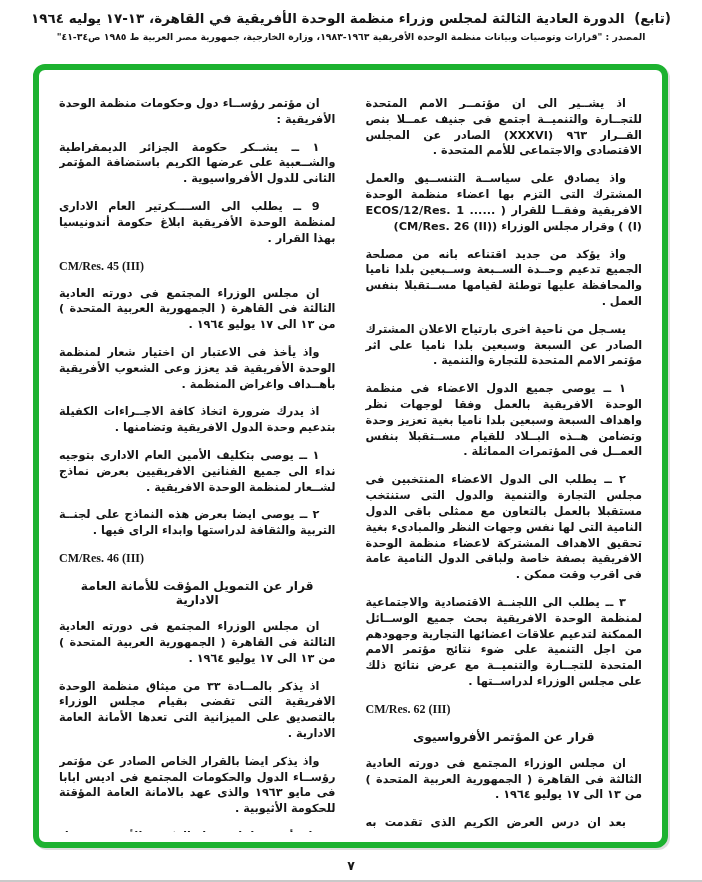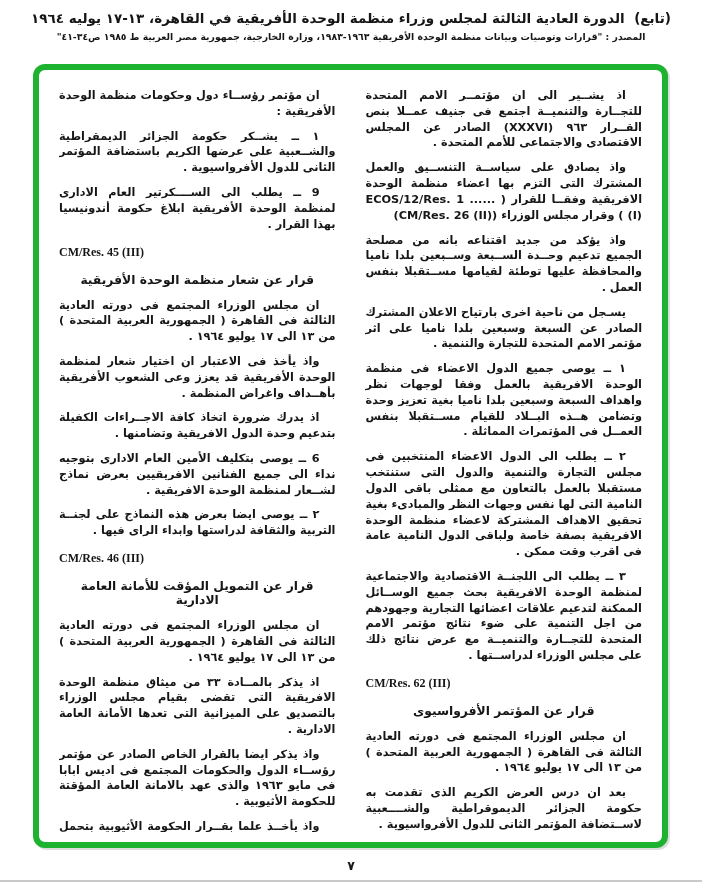--- a/index.html
+++ b/index.html
@@ -47,21 +47,21 @@
     padding: 14px 20px 10px 20px;
   }
   .columns {
     display: flex;
     gap: 30px;
     height: 100%;
     overflow: hidden;
   }
   .col { flex: 1 1 0; min-width: 0; }
   
-  .block { margin: 4px 0 9px 0; }
+  .block { margin: 12px 0 9px 0; }
   .block.para {
     font-size: 11.3px;
     font-weight: 700;
     line-height: 1.40;
     text-align: justify;
     text-indent: 16px;
   }
   .block.heading {
     font-size: 12.3px;
     font-weight: 800;
@@ -110,25 +110,24 @@
           <div class="block ref">CM/Res. 62 (III)</div>
           <div class="block heading">قرار عن المؤتمر الأفرواسيوى</div>
           <div class="block para">ان مجلس الوزراء المجتمع فى دورته العادية الثالثة فى القاهرة ( الجمهورية العربية المتحدة ) من ١٣ الى ١٧ يوليو ١٩٦٤ .</div>
           <div class="block para">بعد ان درس العرض الكريم الذى تقدمت به حكومة الجزائر الديموقراطية والشــــعبية لاســتضافة المؤتمر الثانى للدول الأفرواسيوية .</div>
         </section>
       <section class="col">
           <div class="block para">ان مؤتمر رؤســاء دول وحكومات منظمة الوحدة الأفريقية :</div>
           <div class="block para">١ ــ يشــكر حكومة الجزائر الديمقراطية والشــعبية على عرضها الكريم باستضافة المؤتمر الثانى للدول الأفرواسيوية .</div>
           <div class="block para">9 ــ يطلب الى الســــكرتير العام الادارى لمنظمة الوحدة الأفريقية ابلاغ حكومة أندونيسيا بهذا القرار .</div>
           <div class="block ref">CM/Res. 45 (III)</div>
-          <div class="block heading">قرار عن شعار منظمة الوحدة الأفريقية</div>
           <div class="block para">ان مجلس الوزراء المجتمع فى دورته العادية الثالثة فى القاهرة ( الجمهورية العربية المتحدة ) من ١٣ الى ١٧ يوليو ١٩٦٤ .</div>
           <div class="block para">واذ يأخذ فى الاعتبار ان اختيار شعار لمنظمة الوحدة الأفريقية قد يعزز وعى الشعوب الأفريقية بأهــداف واغراض المنظمة .</div>
           <div class="block para">اذ يدرك ضرورة اتخاذ كافة الاجــراءات الكفيلة بتدعيم وحدة الدول الافريقية وتضامنها .</div>
-          <div class="block para">6 ــ يوصى بتكليف الأمين العام الادارى بتوجيه نداء الى جميع الفنانين الافريقيين بعرض نماذج لشــعار لمنظمة الوحدة الافريقية .</div>
+          <div class="block para">١ ــ يوصى بتكليف الأمين العام الادارى بتوجيه نداء الى جميع الفنانين الافريقيين بعرض نماذج لشــعار لمنظمة الوحدة الافريقية .</div>
           <div class="block para">٢ ــ يوصى ايضا بعرض هذه النماذج على لجنــة التربية والثقافة لدراستها وابداء الراى فيها .</div>
           <div class="block ref">CM/Res. 46 (III)</div>
           <div class="block heading">قرار عن التمويل المؤقت للأمانة العامة الادارية</div>
           <div class="block para">ان مجلس الوزراء المجتمع فى دورته العادية الثالثة فى القاهرة ( الجمهورية العربية المتحدة ) من ١٣ الى ١٧ يوليو ١٩٦٤ .</div>
           <div class="block para">اذ يذكر بالمــادة ٣٣ من ميثاق منظمة الوحدة الافريقية التى تقضى بقيام مجلس الوزراء بالتصديق على الميزانية التى تعدها الأمانة العامة الادارية .</div>
           <div class="block para">واذ يذكر ايضا بالقرار الخاص الصادر عن مؤتمر رؤســاء الدول والحكومات المجتمع فى اديس ابابا فى مايو ١٩٦٣ والذى عهد بالامانة العامة المؤقتة للحكومة الأثيوبية .</div>
           <div class="block para">واذ يأخــذ علما بقــرار الحكومة الأثيوبية بتحمل مصروفات الأمانة العامة المؤقتة اثناء الفترة الانتقالية.</div>
         </section>
     </div>
   </div>

